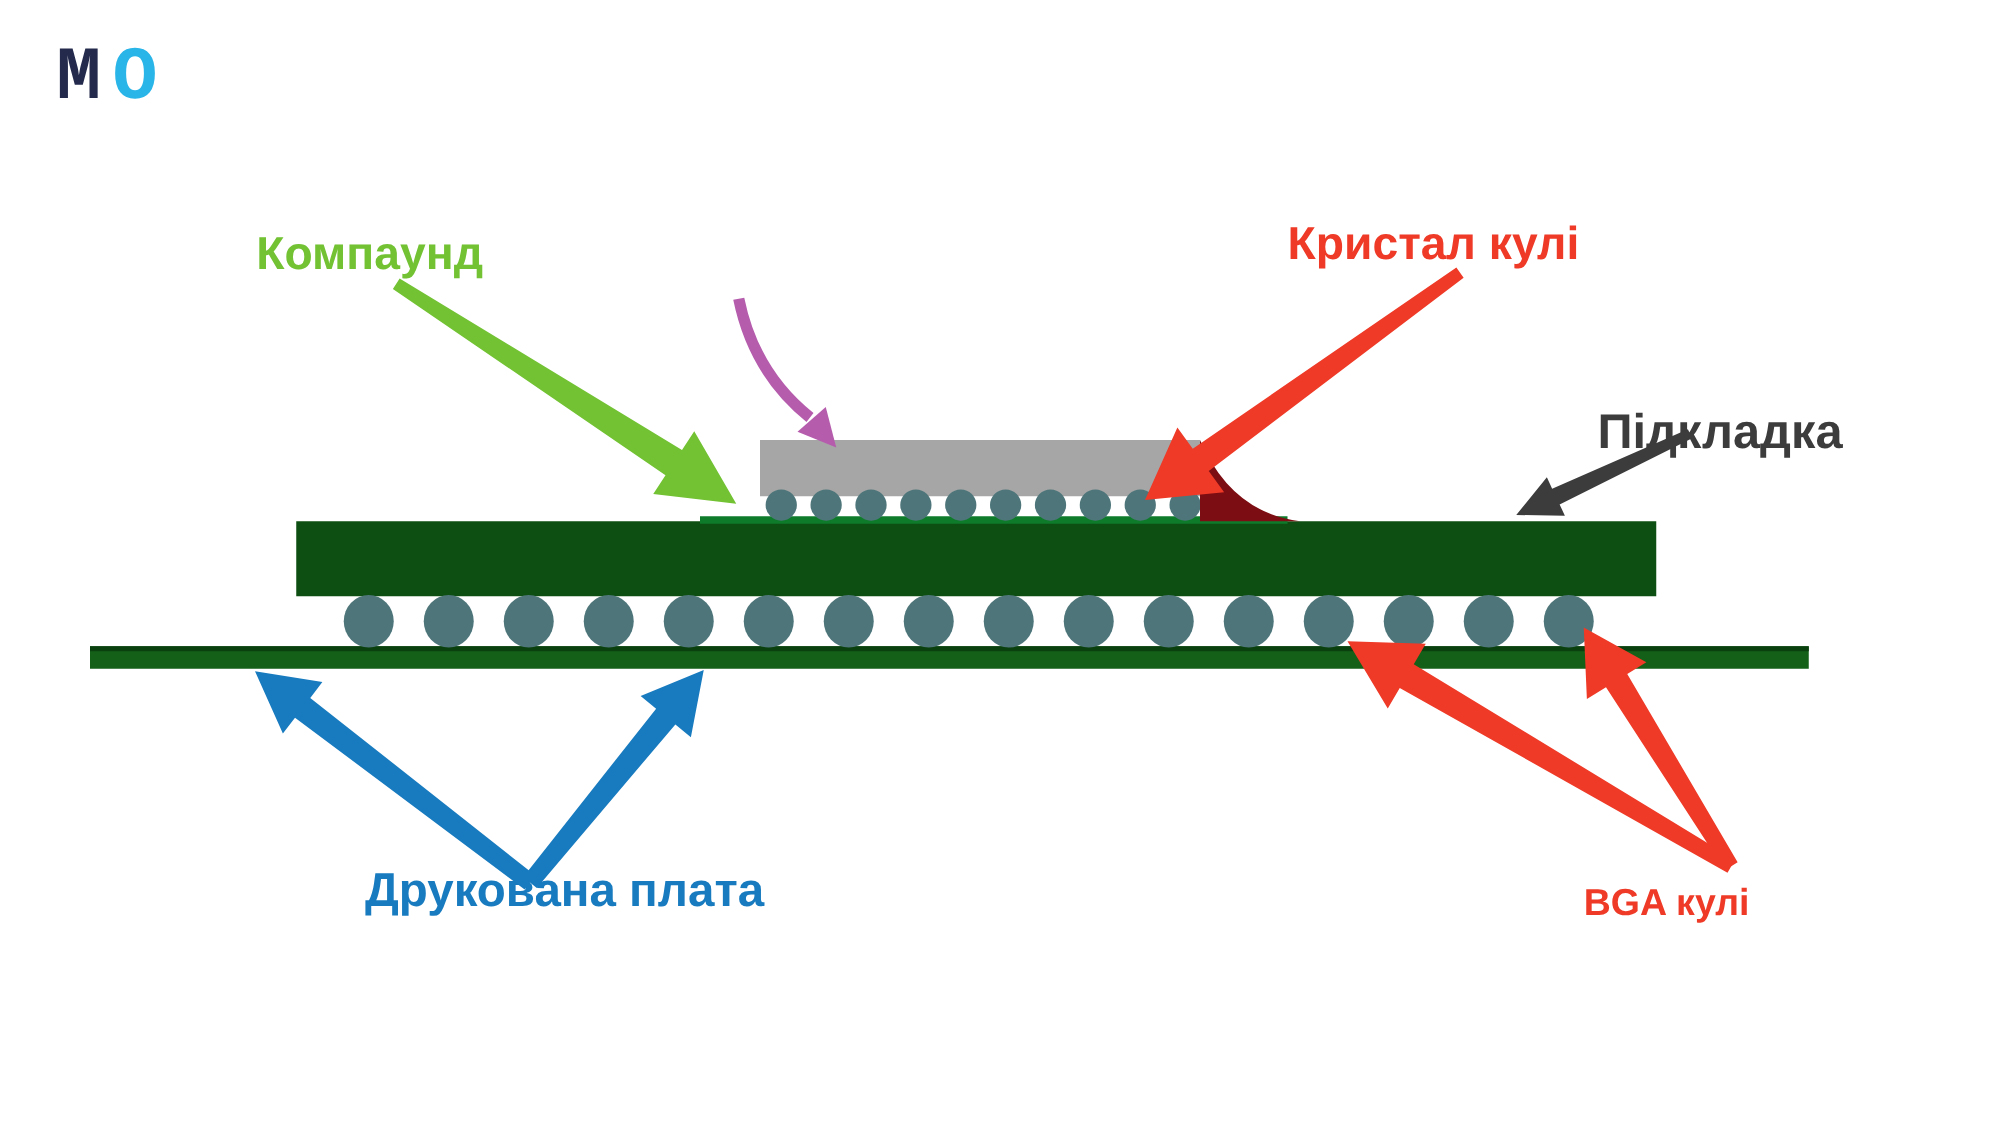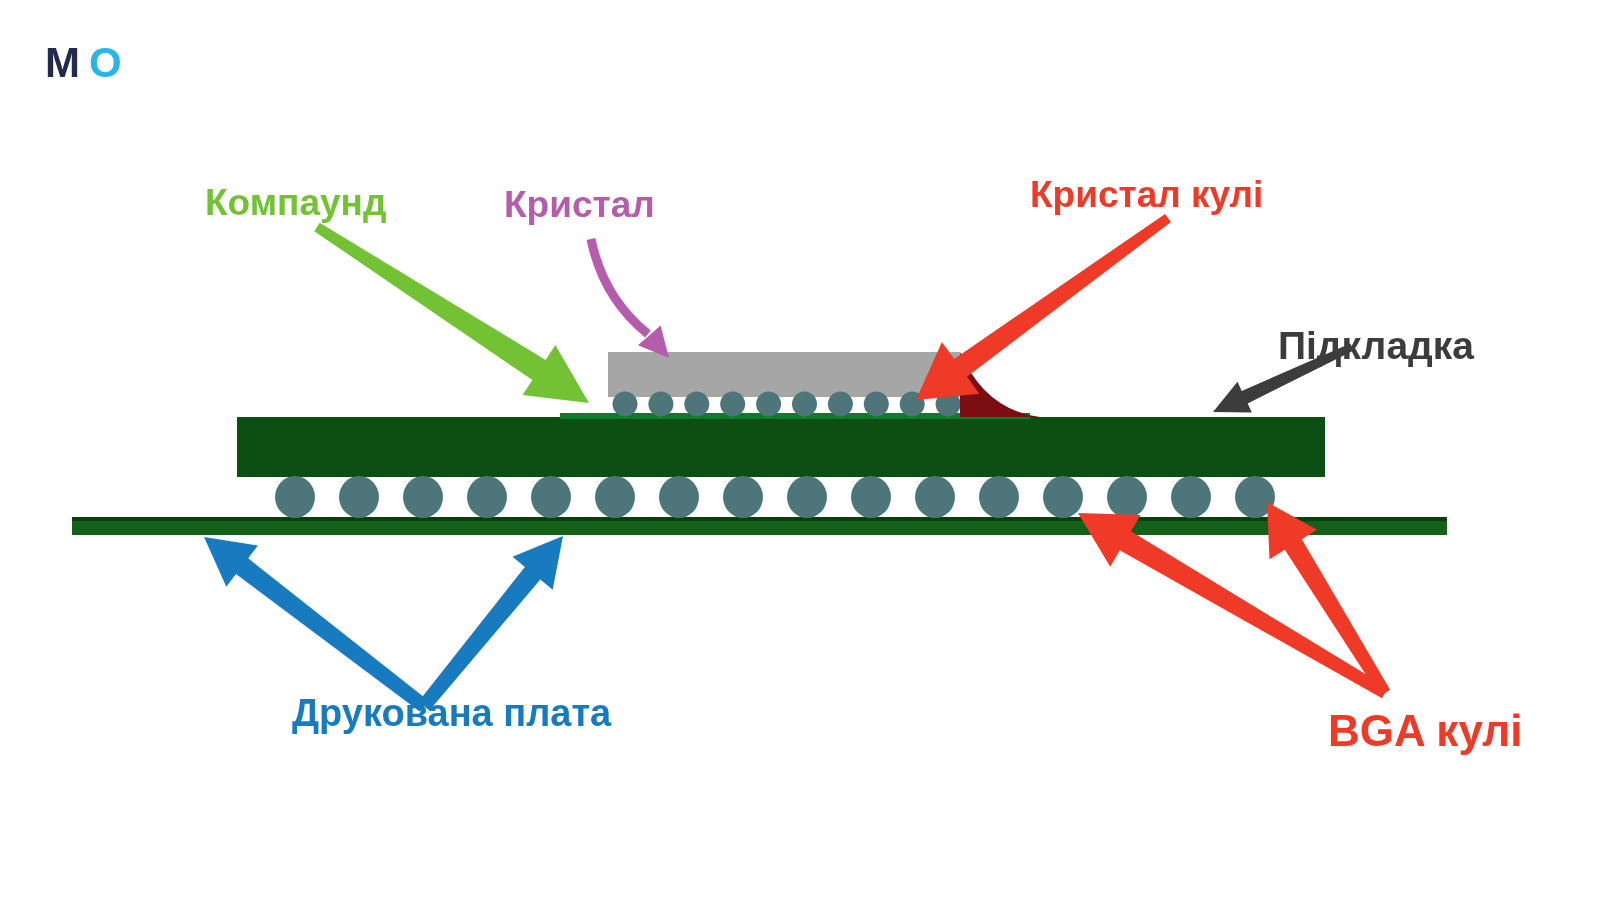--- a/index.html
+++ b/index.html
@@ -5,35 +5,34 @@
   html,body{margin:0;padding:0;background:#fff;}
   #page{position:relative;width:1600px;height:900px;background:#ffffff;overflow:hidden;
         font-family:"Liberation Sans",sans-serif;}
   #diagram-svg{position:absolute;left:0;top:0;}
   .lbl{position:absolute;font-weight:bold;font-size:37px;white-space:nowrap;letter-spacing:0px;}
   #compound-label{left:205px;top:182px;color:var(--green);}
   #crystal-label{left:504px;top:184px;color:var(--purple);}
   #microbga-label{left:1030px;top:174px;color:var(--red);}
   #substrate-label{left:1278px;top:300px;color:var(--dark);font-size:39px;margin-top:24px;}
   #pcb-label{left:292px;top:692px;color:var(--blue);font-size:38px;}
-  #bga-label{left:1328px;top:706px;color:var(--red);font-size:44px;}
-  #logo{position:absolute;left:45px;top:32px;font-weight:bold;font-size:42px;line-height:62px;letter-spacing:9px;}
+  #bga-label{left:1267px;top:706px;color:var(--red);font-size:30px;}
+  #logo{position:absolute;left:45px;top:32px;font-weight:bold;font-size:60px;line-height:62px;letter-spacing:9px;font-family:Liberation Mono, monospace;}
   .navy{color:var(--navy);} .cyan{color:var(--cyan);}
 </style>
 </head>
 <body>
 
 <div id="page">
 
   <div id="logo">
     <div><span class="navy">M</span><span class="cyan">O</span></div>
   </div>
 
   <div class="lbl" id="compound-label">Компаунд</div>
-  <div class="lbl" id="crystal-label">Кристал</div>
   <div class="lbl" id="microbga-label">Кристал кулі</div>
   <div class="lbl" id="substrate-label">Підкладка</div>
   <div class="lbl" id="pcb-label">Друкована плата</div>
   <div class="lbl" id="bga-label">BGA кулі</div>
 
   <svg id="diagram-svg" width="1600" height="900" viewBox="0 0 1600 900">
 
     <rect x="237" y="417" width="1088" height="60" fill="var(--substrate)"></rect>
     <rect x="560" y="413" width="470" height="6" fill="var(--substrate-highlight)"></rect>
 

